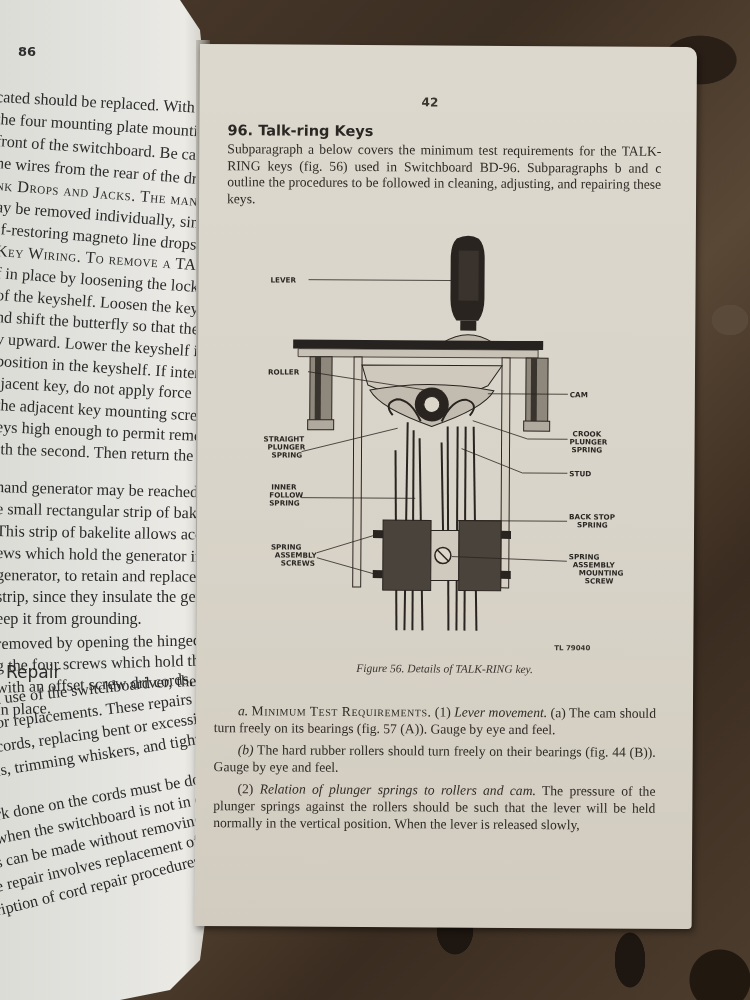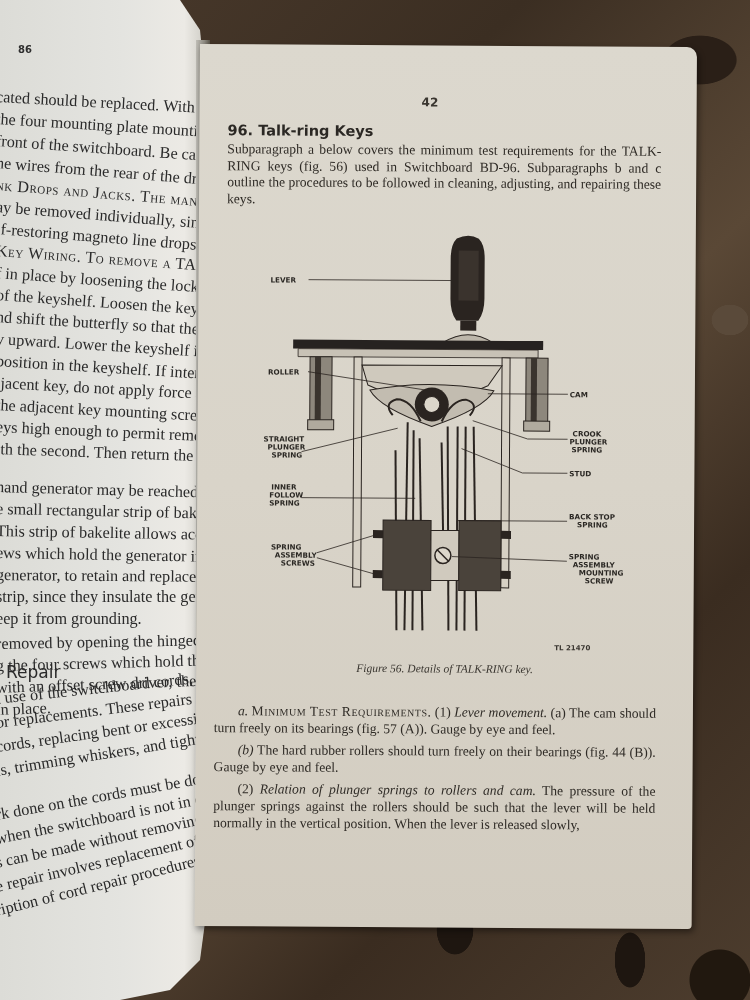--- a/index.html
+++ b/index.html
@@ -63,21 +63,21 @@
     border-radius: 0 0 40px 0;
     clip-path: polygon(0 0, 180px 0, 200px 30px, 205px 80px, 208px 900px, 200px 960px, 170px 990px, 120px 1000px, 0 1000px);
     overflow:hidden;
   }
   .left-spine {
     position:absolute; left:196px; top:40px; width:14px; height:880px;
     background: linear-gradient(90deg, #bfbdb6, #8f8b82 60%, #5a5449);
   }
   .page-num-left {
     position:absolute; left:18px; top:44px; font-family:"DejaVu Sans", sans-serif;
-    font-weight:bold; font-size:10px; color:#2e2e2e;
+    font-weight:bold; font-size:13px; color:#2e2e2e;
   }
   .left-lines { position:absolute; left:0; top:0; width:215px; height:1000px; }
   .ll {
     position:absolute; left:-4px; white-space:nowrap;
     font-family:"Liberation Serif", serif; font-size:16.2px; color:#2a2a2a;
     transform-origin:left center;
   }
   .left-heading {
     position:absolute; left:6px; top:661px; font-family:"DejaVu Sans", sans-serif;
     font-size:17px; font-weight:normal; color:#2a2a2a;
@@ -227,21 +227,21 @@
     <text class="label" x="312" y="288">BACK STOP</text>
     <text class="label" x="320" y="296">SPRING</text>
     <text class="label" x="14" y="320">SPRING</text>
     <text class="label" x="18" y="328">ASSEMBLY</text>
     <text class="label" x="24" y="336">SCREWS</text>
     <text class="label" x="312" y="328">SPRING</text>
     <text class="label" x="316" y="336">ASSEMBLY</text>
     <text class="label" x="322" y="344">MOUNTING</text>
     <text class="label" x="328" y="352">SCREW</text>
   </svg>
-  <div class="tl-code">TL 21470</div>
+  <div class="tl-code">TL 79040</div>
   <div class="fig-caption">Figure 56. Details of TALK-RING key.</div>
 
   <div class="body-text">
     <p>
       <span class="it">a. </span><span class="sc">Minimum Test Requirements.</span><span> (1) </span><span class="it">Lever movement.</span><span> (a) </span><span>The cam should turn freely on its bearings (fig. 57 (A)). Gauge by eye and feel.</span>
     </p>
     <p>
       <span class="it">(b)</span><span> The hard rubber rollers should turn freely on their bearings (fig. 44 (B)). Gauge by eye and feel.</span>
     </p>
     <p>

